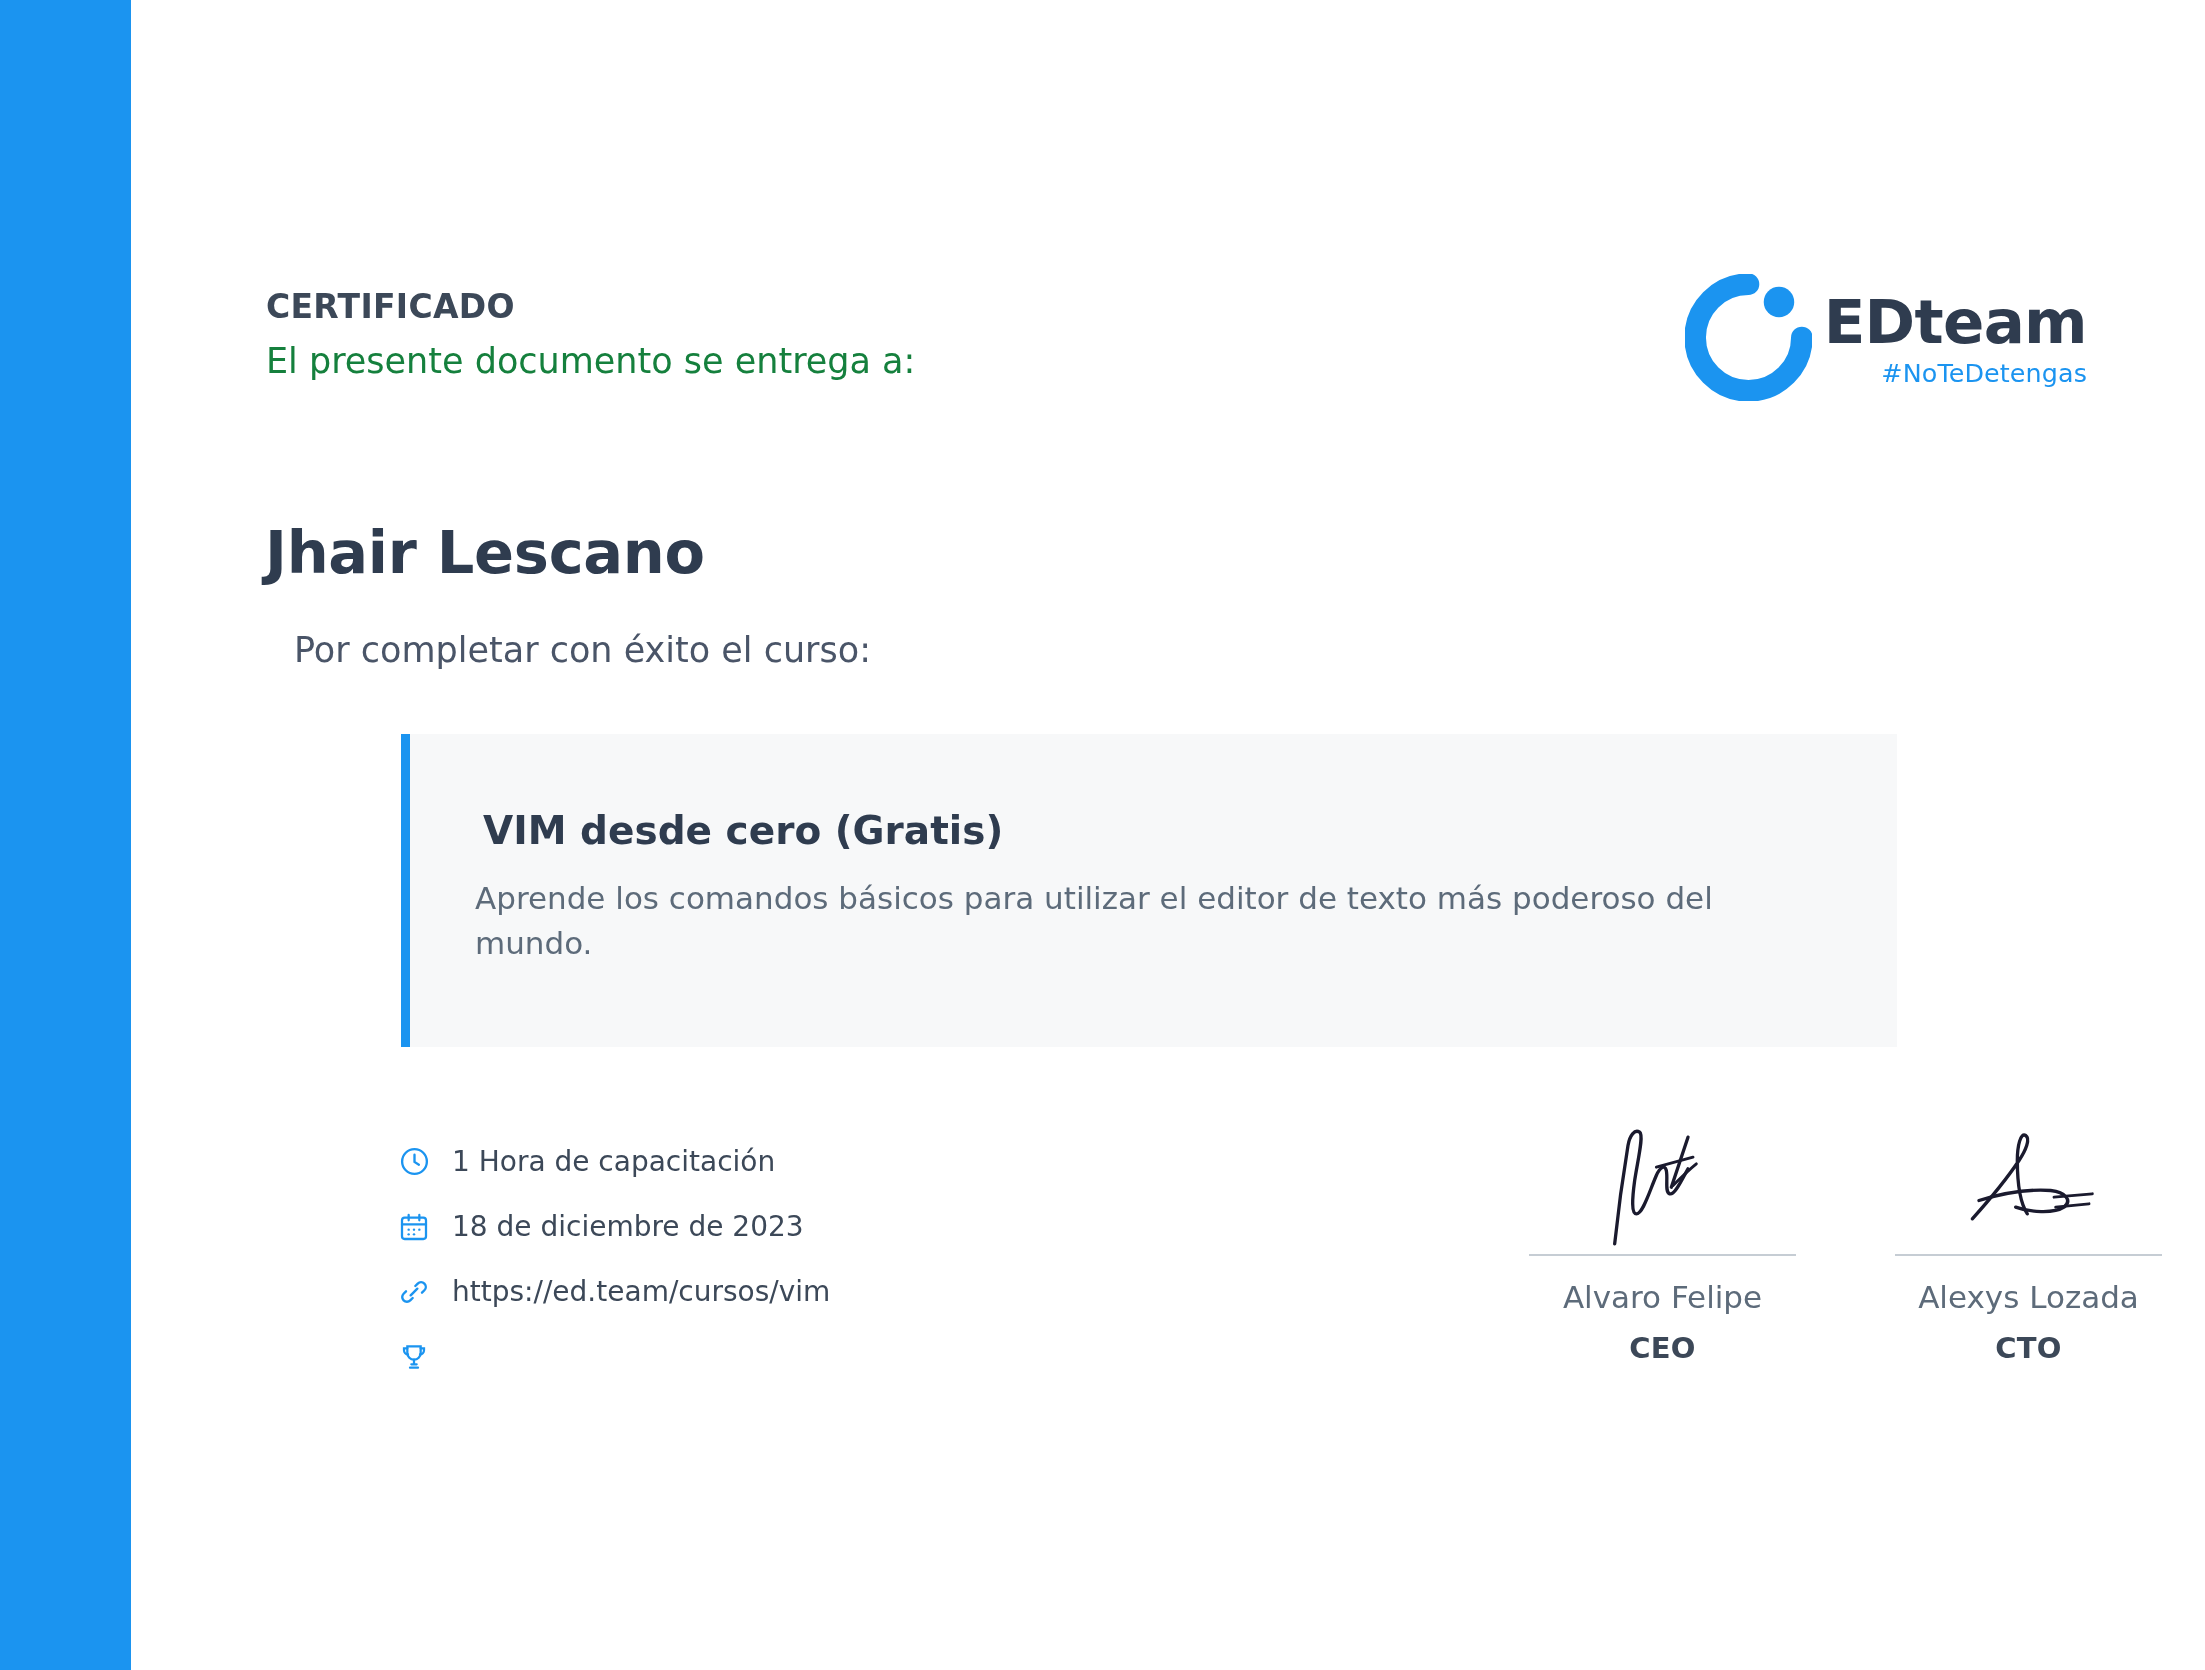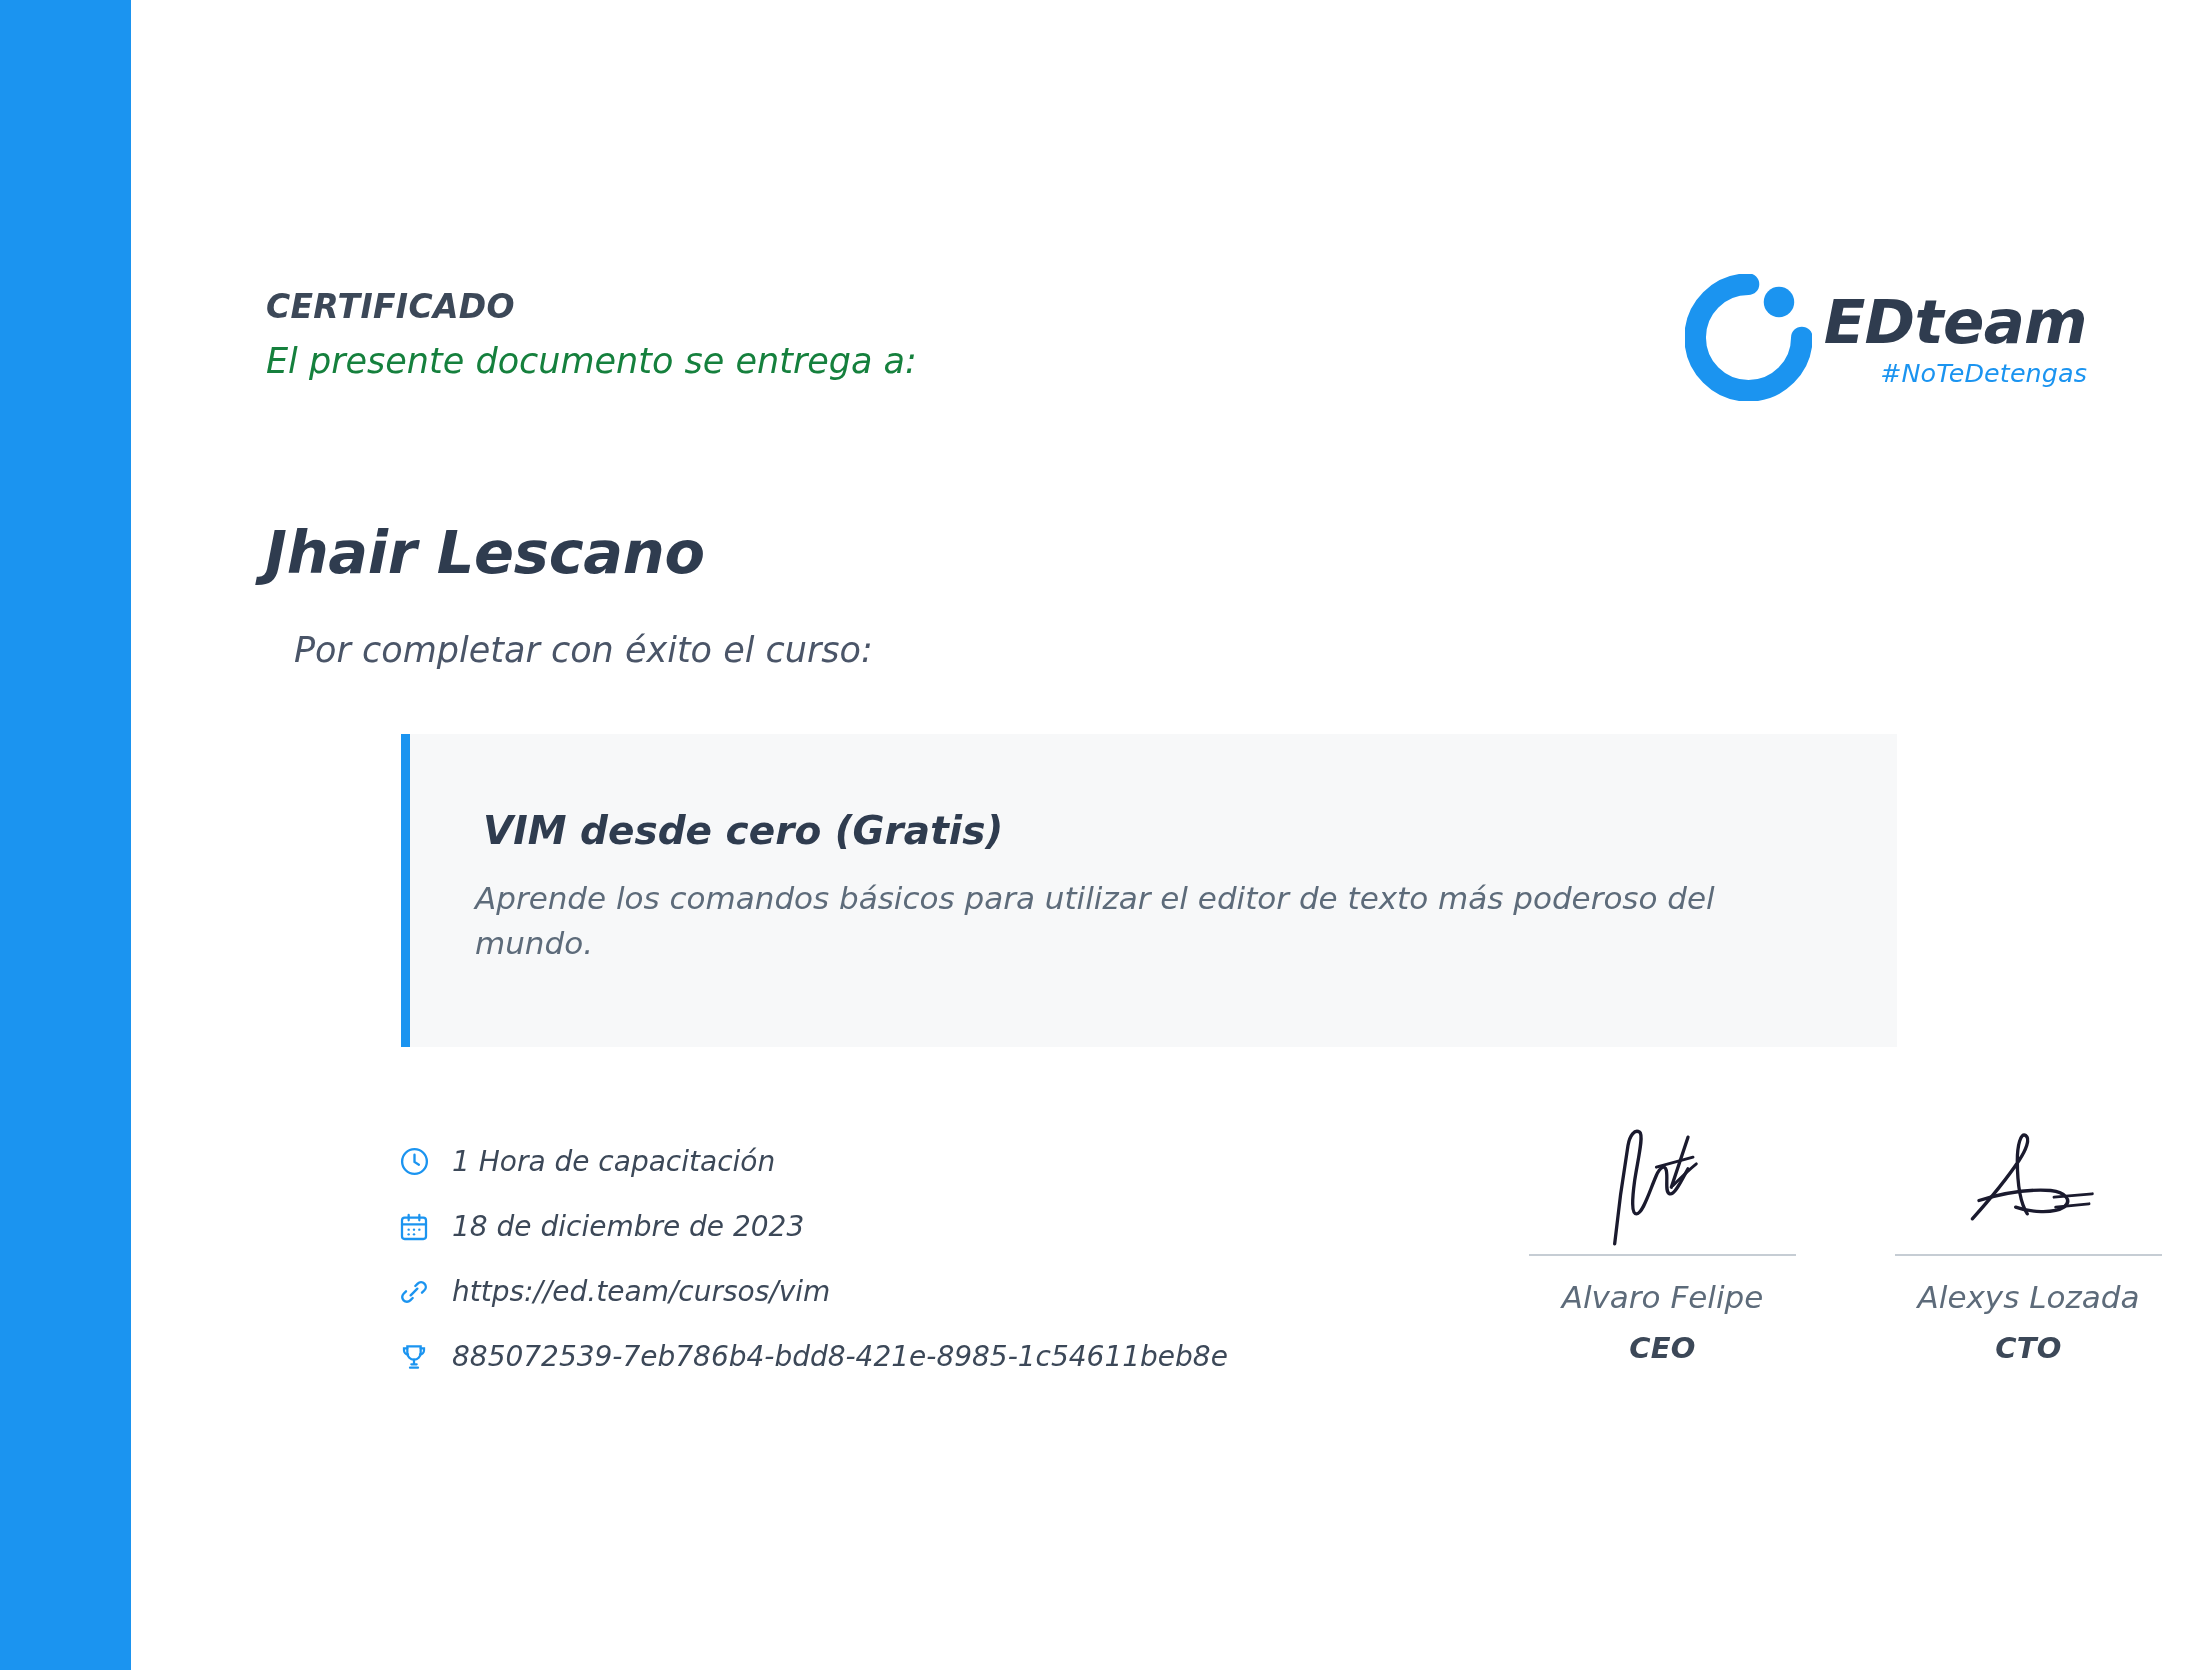--- a/index.html
+++ b/index.html
@@ -25,21 +25,20 @@
     background: #1b94f0;
   }
 
   .certificate {
     position: absolute;
     left: 131px;
     top: 0;
     width: 2074px;
     height: 1302px;
     background: #ffffff;
-    font-style: italic;
   }
 
   
   .header-block {
     position: absolute;
     left: 135px;
     top: 289px;
     width: 1203px;
   }
   .cert-label {
@@ -275,21 +274,20 @@
 
     <div class="meta-row">
       <span class="meta-icon">
         <svg viewBox="0 0 24 24" width="32" height="32" fill="none" stroke="#1b94f0" stroke-width="1.7" stroke-linecap="round">
           <path d="M7 4h10v5a5 5 0 0 1-10 0V4z"></path>
           <path d="M7 5.5H4.5V7a3 3 0 0 0 3 3"></path>
           <path d="M17 5.5h2.5V7a3 3 0 0 1-3 3"></path>
           <path d="M12 14v3.5M9 20h6M10 17.5h4"></path>
         </svg>
       </span>
-      <span class="meta-text">885072539-7eb786b4-bdd8-421e-8985-1c54611beb8e</span>
     </div>
 
   </div>
 
   <div class="sig-group one">
     <div class="sig-img">
       <svg viewBox="0 0 240 150" width="200" height="134">
         <path d="M62 148 C66 110 72 66 78 30 C80 18 86 10 92 14 C97 18 90 46 86 72 C83 94 82 112 88 112 C96 112 104 84 112 66 C116 57 122 52 124 60 C126 70 122 86 128 88 C134 90 142 72 150 58" fill="none" stroke="#1a1a2e" stroke-width="4" stroke-linecap="round"></path>
         <path d="M150 20 C144 38 136 62 130 80" fill="none" stroke="#1a1a2e" stroke-width="4" stroke-linecap="round"></path>
         <path d="M112 56 L156 44" fill="none" stroke="#1a1a2e" stroke-width="3.5" stroke-linecap="round"></path>

